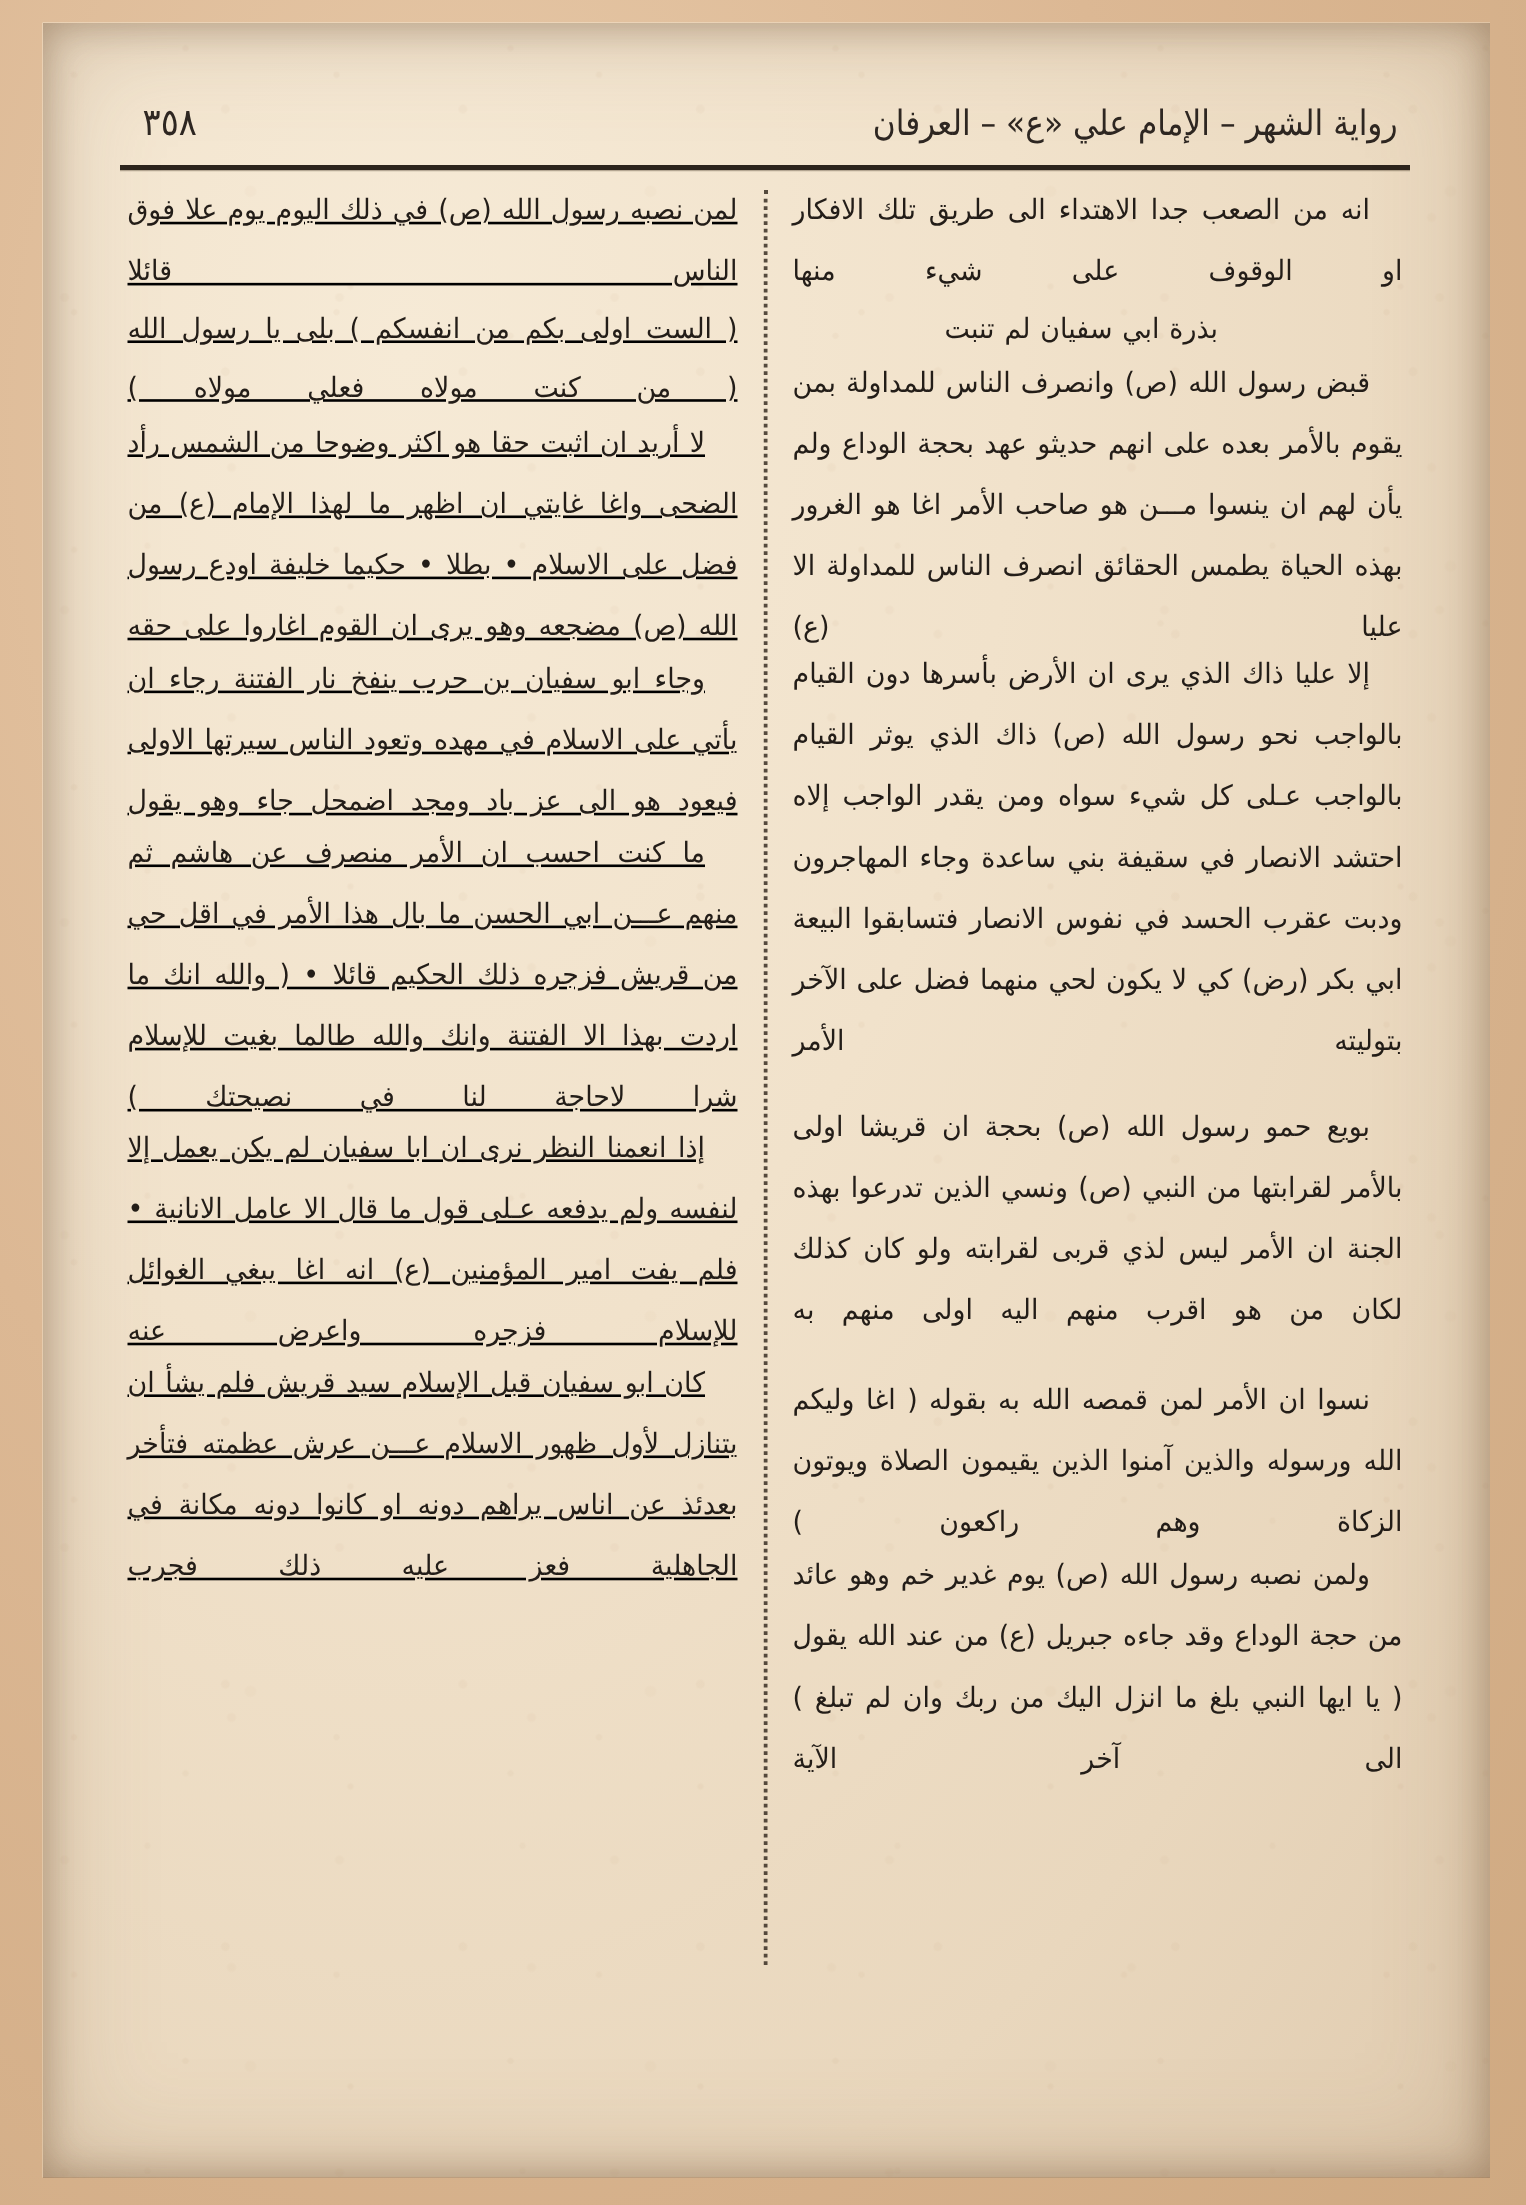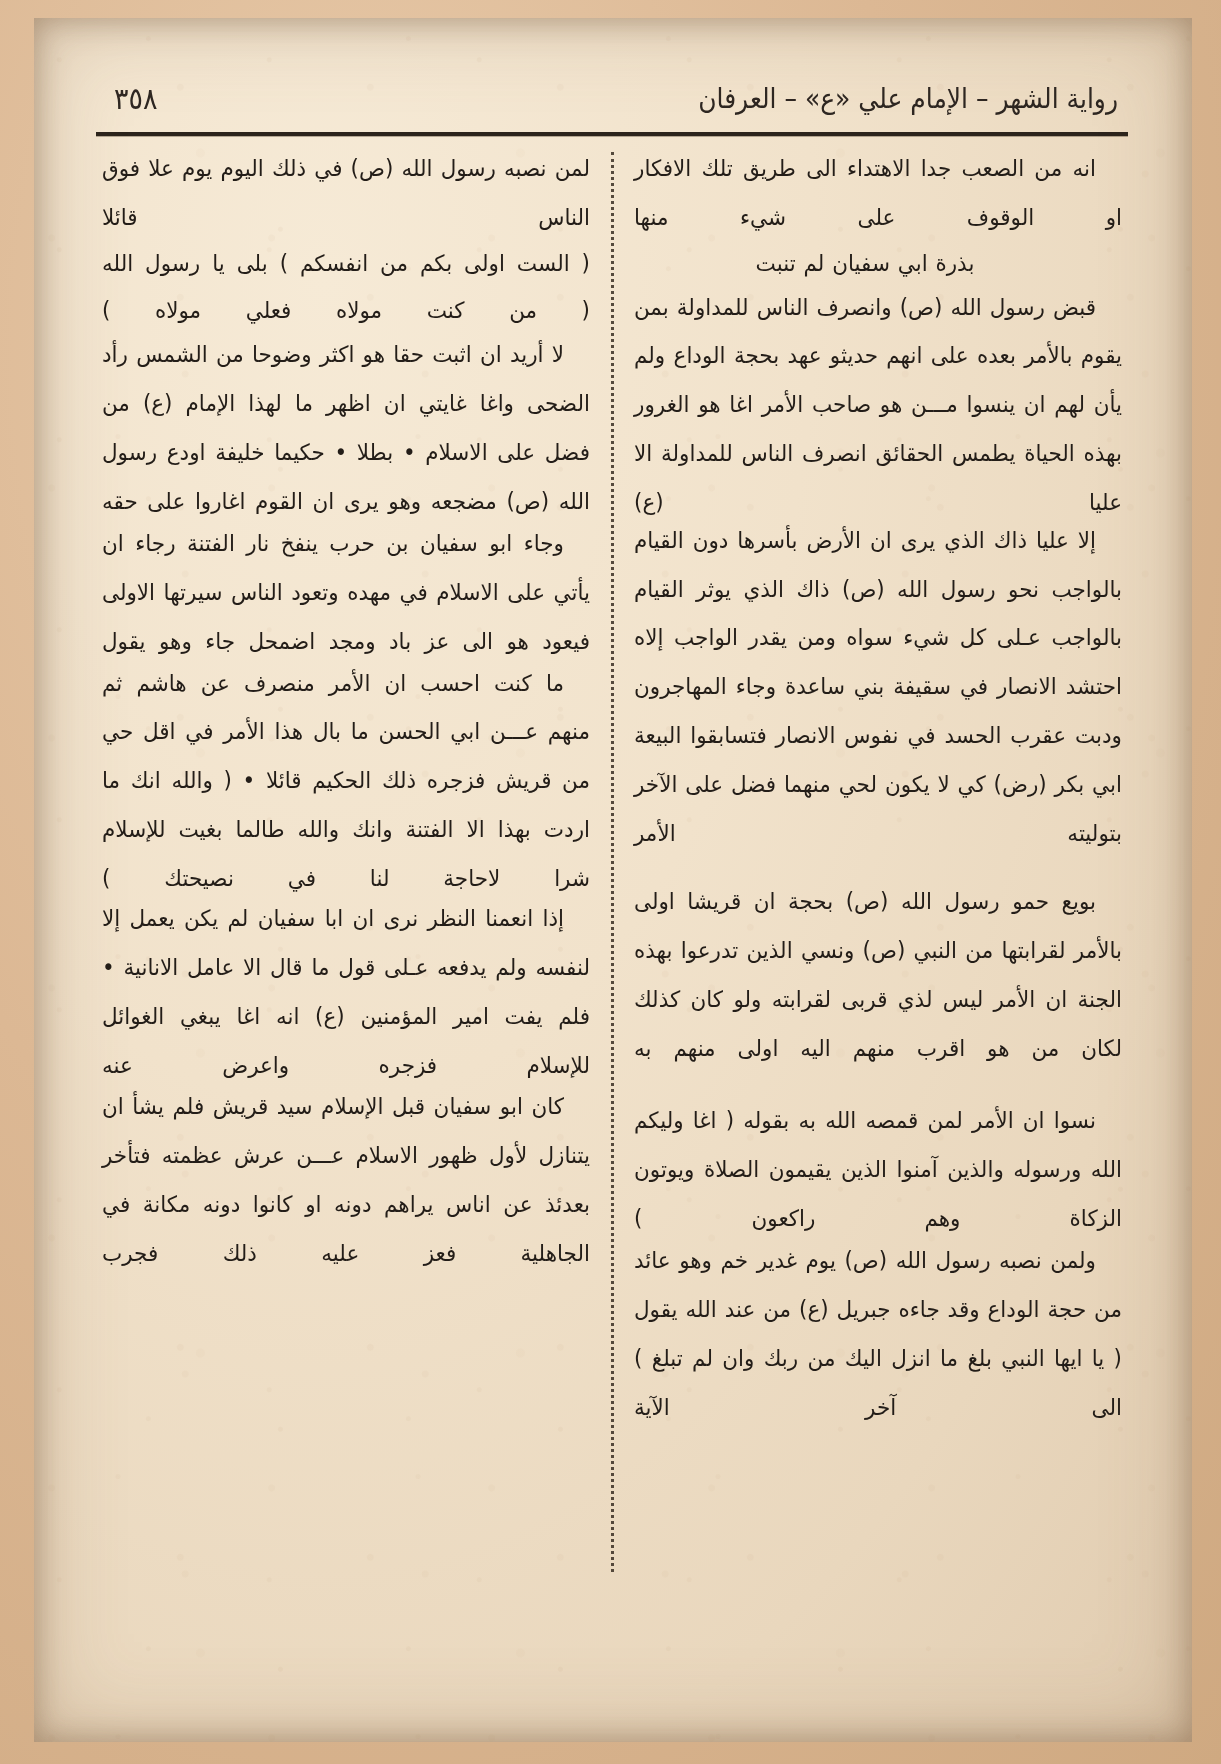--- a/index.html
+++ b/index.html
@@ -110,21 +110,21 @@
   }
   .col {
     position: relative;
     width: 50%;
     box-sizing: border-box;
     direction: rtl;
     text-align: justify;
     text-align-last: justify;
   }
   .col.right { padding-left: 22px; padding-right: 6px; }
-  .col.left  { padding-right: 22px; padding-left: 6px; }
+  .col.left  { padding-right: 22px; padding-left: 6px; text-decoration: underline; }
 
   
   #colsep {
     position: absolute;
     left: 50%;
     top: 6px;
     width: 0;
     height: 1420px;
     border-left: 3px dotted #3a2f24;
     opacity: .85;

